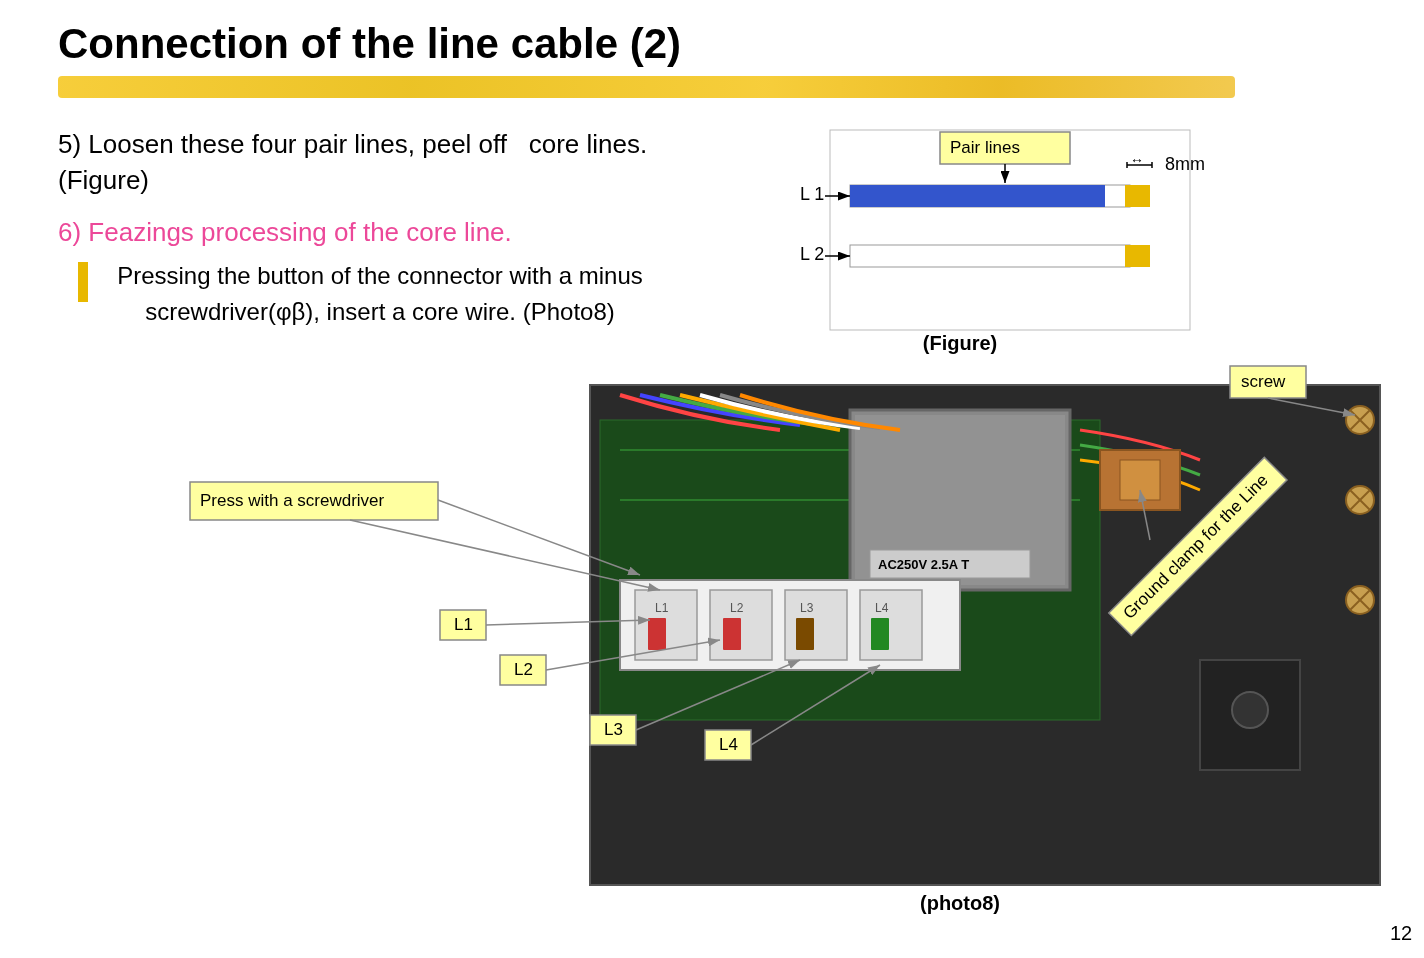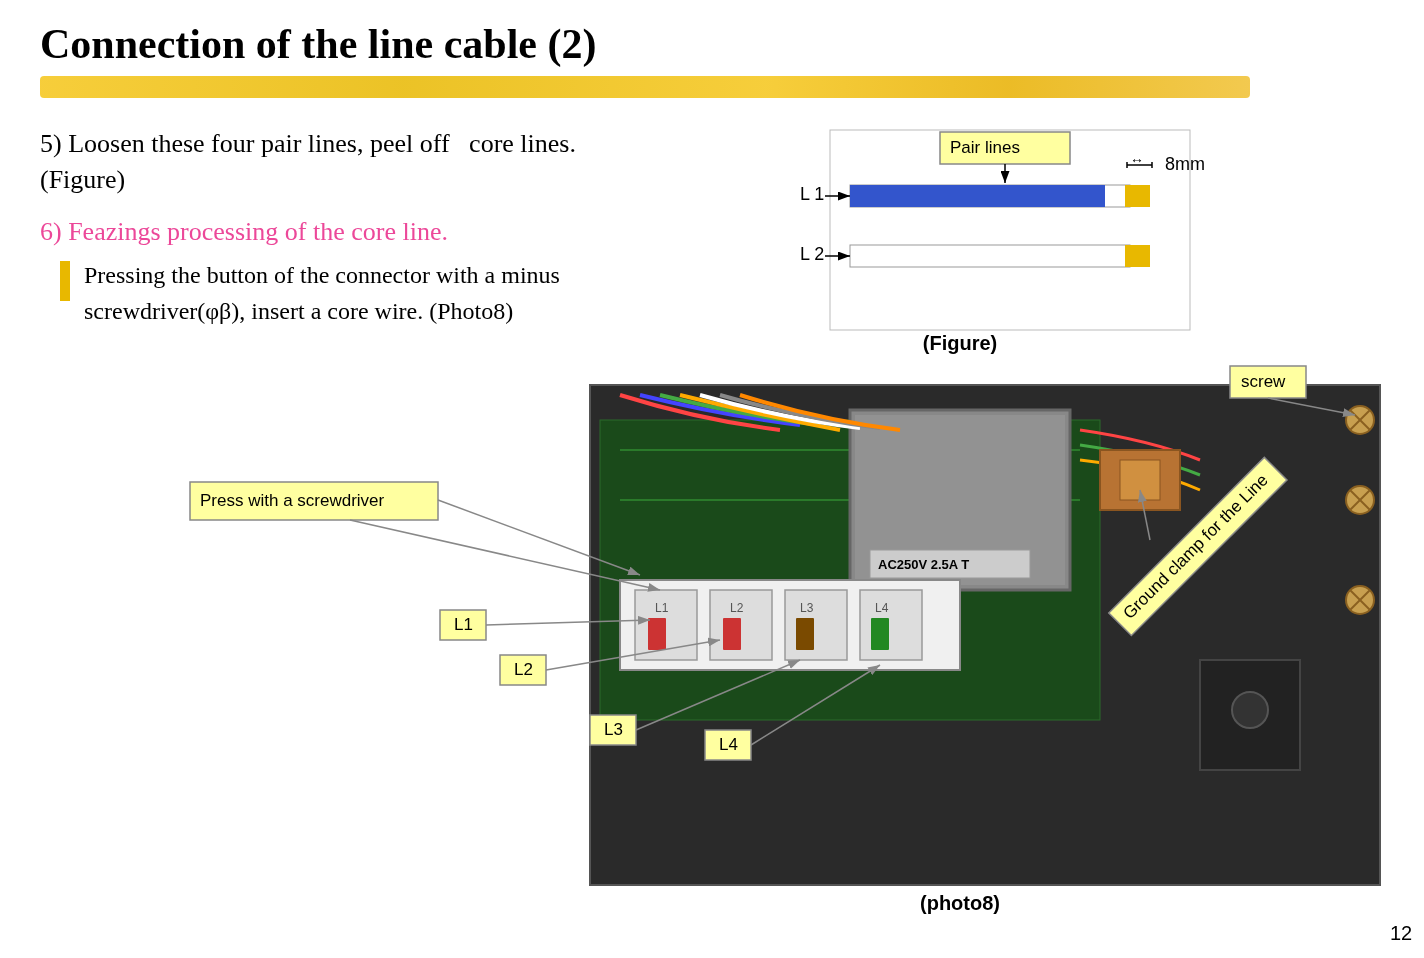--- a/index.html
+++ b/index.html
@@ -9,22 +9,21 @@
       background: #ffffff;
       font-family: Arial, sans-serif;
       position: relative;
       overflow: hidden;
     }
 
     .page-container {
       width: 1424px;
       height: 958px;
       position: relative;
-      padding: 20px 40px;
-      font-family: Liberation Serif, serif;
+      padding: 20px 58px;
     }
 
     .page-title {
       font-size: 42px;
       font-weight: bold;
       color: #000;
       margin-bottom: 8px;
     }
 
     .yellow-bar {
@@ -57,20 +56,21 @@
     .step-6 {
       font-size: 26px;
       color: #ec4899;
       margin-bottom: 10px;
     }
 
     .bullet-item {
       display: flex;
       align-items: flex-start;
       margin-left: 20px;
+      text-align: center;
     }
 
     .yellow-bullet {
       width: 10px;
       height: 40px;
       background: #e8b800;
       flex-shrink: 0;
       margin-right: 14px;
       margin-top: 4px;
     }

